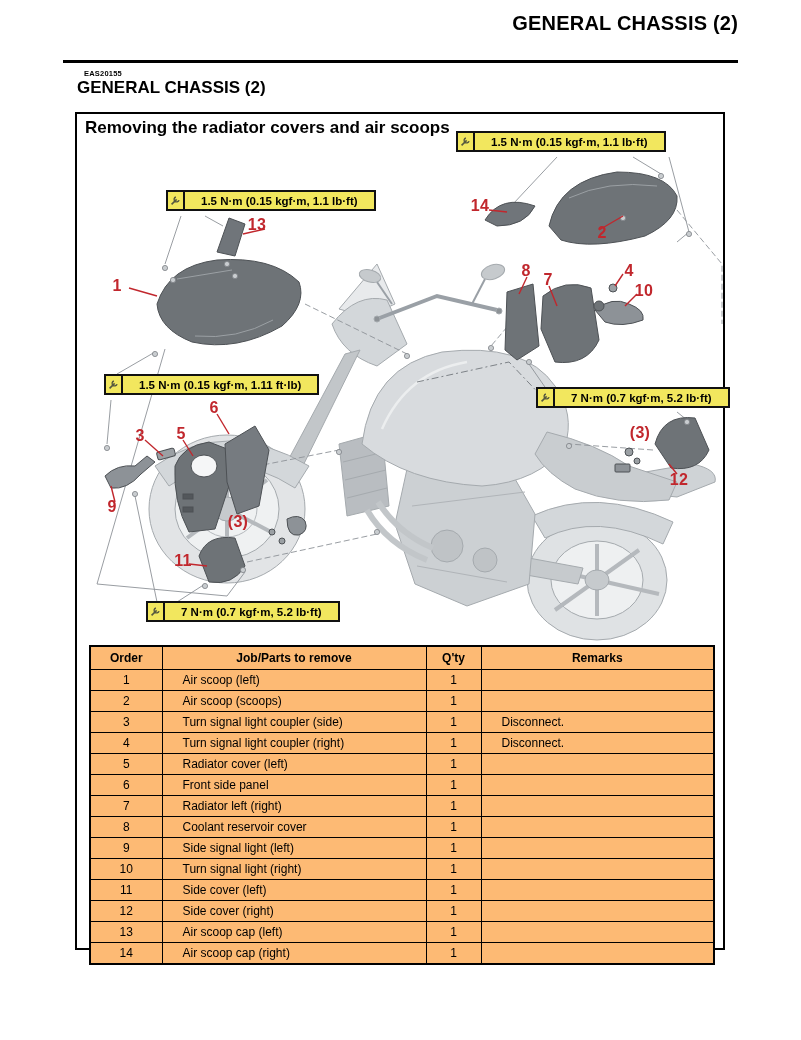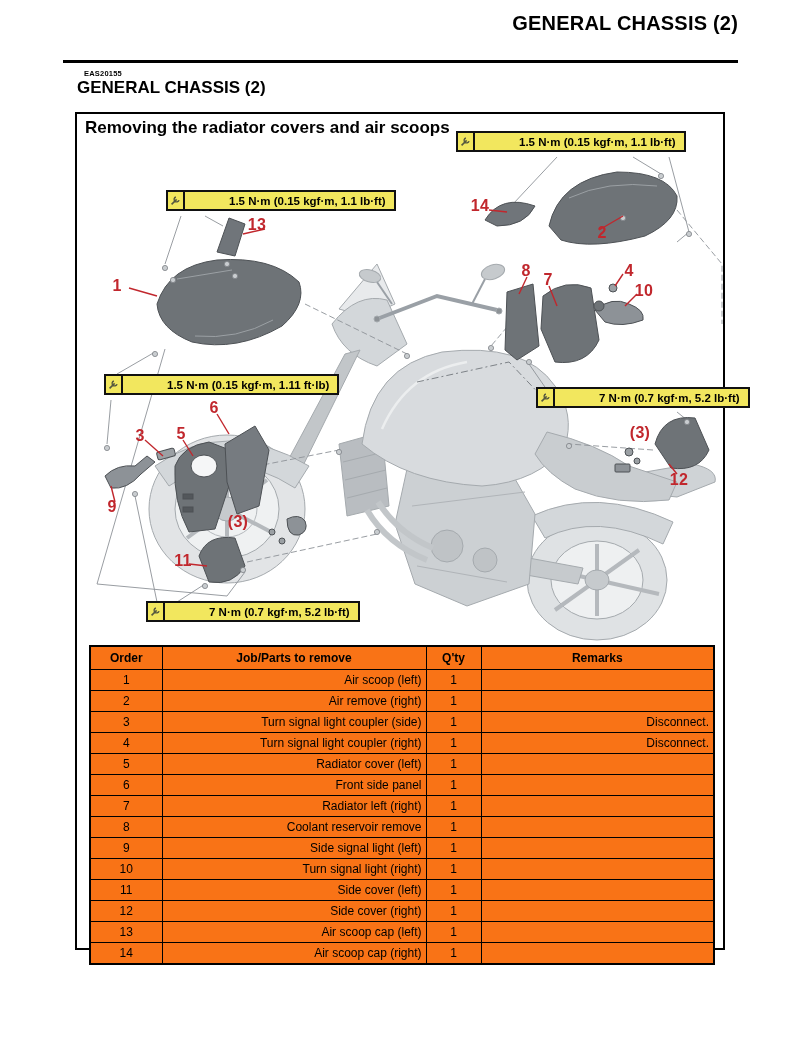--- a/index.html
+++ b/index.html
@@ -14,31 +14,31 @@
 
   .figbox{position:absolute;left:75px;top:112px;width:646px;height:834px;border:2px solid #000;}
   .fig-caption{position:absolute;top:4px;left:8px;font-size:17px;font-weight:bold;z-index:5;}
   .diagram-svg{position:absolute;top:0;left:0;z-index:1;}
 
   .torque{position:absolute;display:flex;align-items:stretch;background:#f2e75e;
           border:2px solid #111;height:17px;font-size:11.5px;font-weight:bold;
           white-space:nowrap;z-index:6;}
   .torque .wicon{display:flex;align-items:center;justify-content:center;width:15px;
                  border-right:2px solid #111;}
-  .torque .ttext{display:flex;align-items:center;padding:0 8px;margin-left:36px;}
+  .torque .ttext{display:flex;align-items:center;padding:0 16px;}
 
   .co{position:absolute;color:#c1272d;font-weight:bold;font-size:16px;z-index:6;
       transform:translate(-50%,-50%);letter-spacing:.3px;}
 
   table.ptable{position:absolute;left:12px;top:531px;width:624px;border-collapse:collapse;
-               border:2px solid #000;z-index:7;background:#f97316;table-layout:fixed;}
+               border:2px solid #000;z-index:7;background:#fdba74;table-layout:fixed;}
   .ptable th,.ptable td{border:1px solid #000;font-size:12px;padding:3px 4px;overflow:hidden;}
   .ptable th{font-weight:bold;text-align:center;padding:4px 4px;}
   .ptable td.center{text-align:center;}
-  .ptable td.left{text-align:right;padding-left:8px;}
+  .ptable td.left{text-align:left;padding-left:20px;}
 
   .page-number{position:absolute;top:1004px;left:0;width:801px;text-align:center;
                font-size:15px;font-weight:bold;}
 </style>
 </head>
 <body>
 
 <div class="page">
 
   <div class="hdr-title">GENERAL CHASSIS (2)</div>
@@ -295,21 +295,21 @@
       </thead>
       <tbody>
           <tr>
             <td class="center">1</td>
             <td class="left">Air scoop (left)</td>
             <td class="center">1</td>
             <td class="left"></td>
           </tr>
           <tr>
             <td class="center">2</td>
-            <td class="left">Air remove (right)</td>
+            <td class="left">Air scoop (scoops)</td>
             <td class="center">1</td>
             <td class="left"></td>
           </tr>
           <tr>
             <td class="center">3</td>
             <td class="left">Turn signal light coupler (side)</td>
             <td class="center">1</td>
             <td class="left">Disconnect.</td>
           </tr>
           <tr>
@@ -331,21 +331,21 @@
             <td class="left"></td>
           </tr>
           <tr>
             <td class="center">7</td>
             <td class="left">Radiator left (right)</td>
             <td class="center">1</td>
             <td class="left"></td>
           </tr>
           <tr>
             <td class="center">8</td>
-            <td class="left">Coolant reservoir remove</td>
+            <td class="left">Coolant reservoir cover</td>
             <td class="center">1</td>
             <td class="left"></td>
           </tr>
           <tr>
             <td class="center">9</td>
             <td class="left">Side signal light (left)</td>
             <td class="center">1</td>
             <td class="left"></td>
           </tr>
           <tr>

